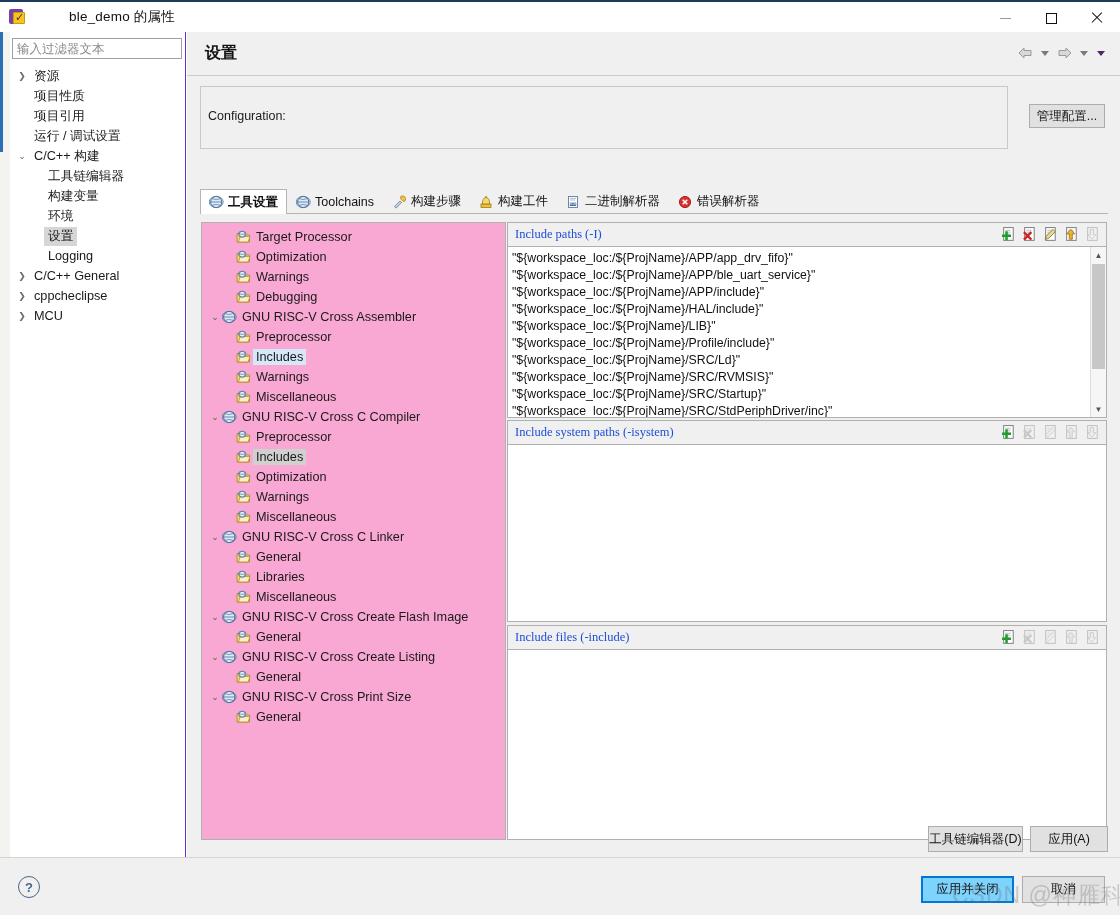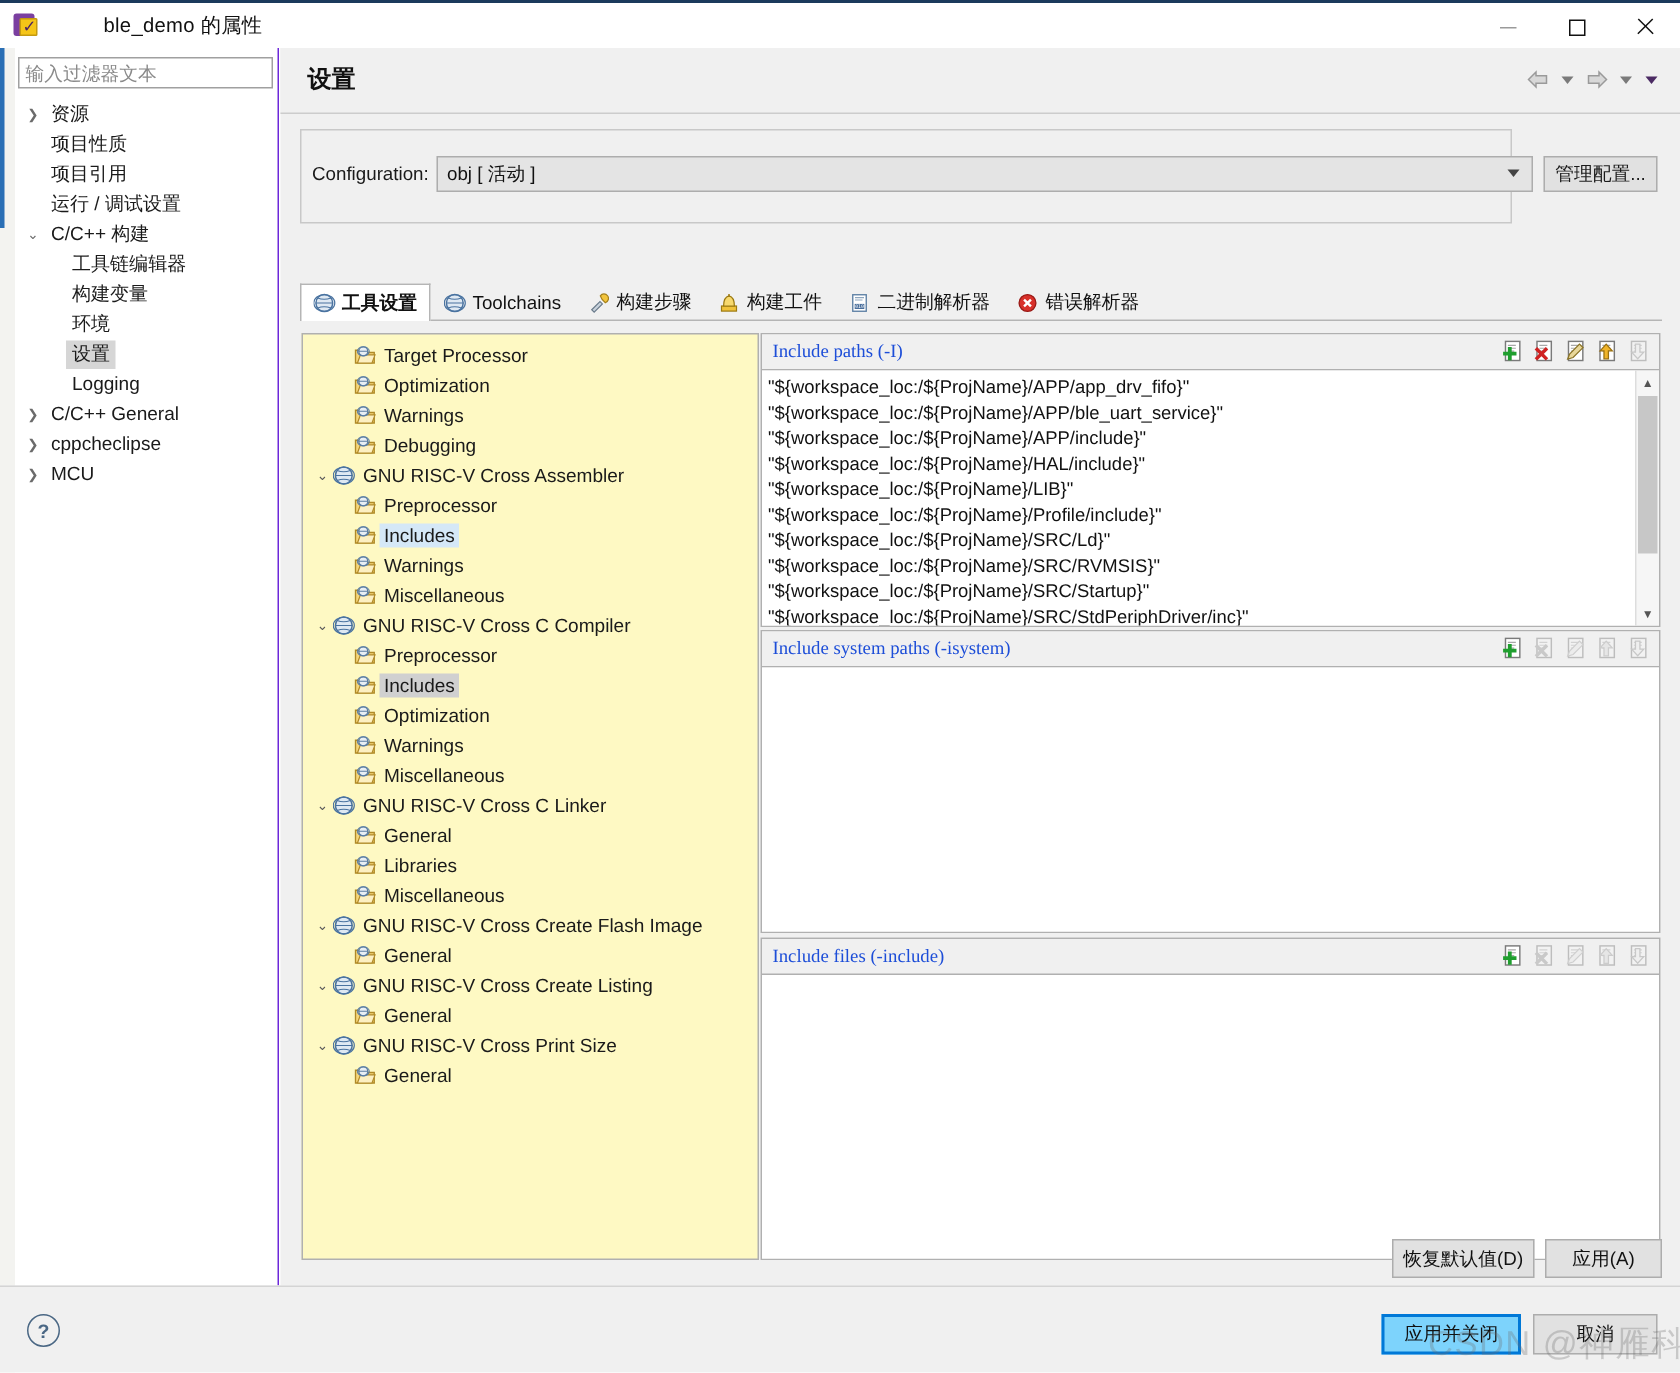--- a/index.html
+++ b/index.html
@@ -102,21 +102,21 @@
   .tab.active { background: #fff; border-color: #b5b5b5; font-weight: bold; margin-bottom: -1px; height: 25px; }
   .tabicon { width: 14px; height: 14px; flex: none; }
 
   
   .mainpanel {
     position: absolute; left: 13px; top: 182px; width: 908px; height: 627px;
     background: #f0f0f0;
   }
   .treebox {
     position: absolute; left: 1px; top: 8px; width: 305px; height: 618px;
-    background: #fef9c3; border: 1px solid #b0b0b0; overflow: hidden;
+    background: #f9a8d4; border: 1px solid #b0b0b0; overflow: hidden;
   }
   .trow { height: 20px; display: flex; align-items: center; font-size: 12.7px; white-space: nowrap; }
   .trow .tw { width: 14px; text-align: center; color: #5a5a5a; font-size: 9px; flex: none; }
   .trow .ti { width: 17px; flex: none; display:flex; align-items:center; }
   .trow .tl { padding: 1px 3px; }
   .trow.sel-blue .tl { background: #d5e8f7; }
   .trow.sel-gray .tl { background: #d0d0d0; }
 
   
   .section { position: absolute; background: #fff; border: 1px solid #b0b0b0; }
@@ -254,24 +254,20 @@
               <path d="M10 2 L15 7 L10 12 L10 9.5 L3 9.5 L3 4.5 L10 4.5 Z" fill="#d8d8d8" stroke="#9a9a9a" stroke-width="1"></path>
             </svg>
         </div>
         <div class="caret"></div>
         <div class="caret dark"></div>
       </div>
     </div>
 
     <div class="cfgbox">
       <div class="cfglabel">Configuration:</div>
-      <div class="cfgcombo">
-        <span>obj  [ 活动 ]</span>
-        <span class="chev"></span>
-      </div>
       <div class="mgbtn">管理配置...</div>
     </div>
 
     <div class="tabstrip" id="tab-strip">
         <div class="tab active">
           <span class="tabicon"><svg width="15" height="14" viewBox="0 0 15 14">
               <circle cx="7.2" cy="7" r="5.6" fill="#dfe9f3" stroke="#4a73a0" stroke-width="1"></circle>
               <path d="M1.6 7 H12.8 M7.2 1.4 a7 5.6 0 0 1 0 11.2 a7 5.6 0 0 1 0 -11.2" fill="none" stroke="#4a73a0" stroke-width="0.8"></path>
               <path d="M2.8 3.6 Q7 5.4 11.6 3.6 M2.8 10.4 Q7 8.6 11.6 10.4" fill="none" stroke="#4a73a0" stroke-width="0.7"></path>
             </svg></span>
@@ -733,21 +729,21 @@
                 </svg></span>
             </span>
         </div>
         <div class="listarea" id="list-if" style="padding-top: 3px;"></div>
       </div>
     </div>
   </div>
 
   <div class="btnrow1">
     <div class="btn" style="left:741px; top:6px; width:95px;">
-      <span>恢复默认值(D)</span>
+      <span>工具链编辑器(D)</span>
     </div>
     <div class="btn" style="left:843px; top:6px; width:78px;">
       <span>应用(A)</span>
     </div>
   </div>
 
   <div class="footer"></div>
   <div class="helpicon">?</div>
 
   <div class="btn btn-default" style="left:921px; top:876px; width:93px; height:27px;">

